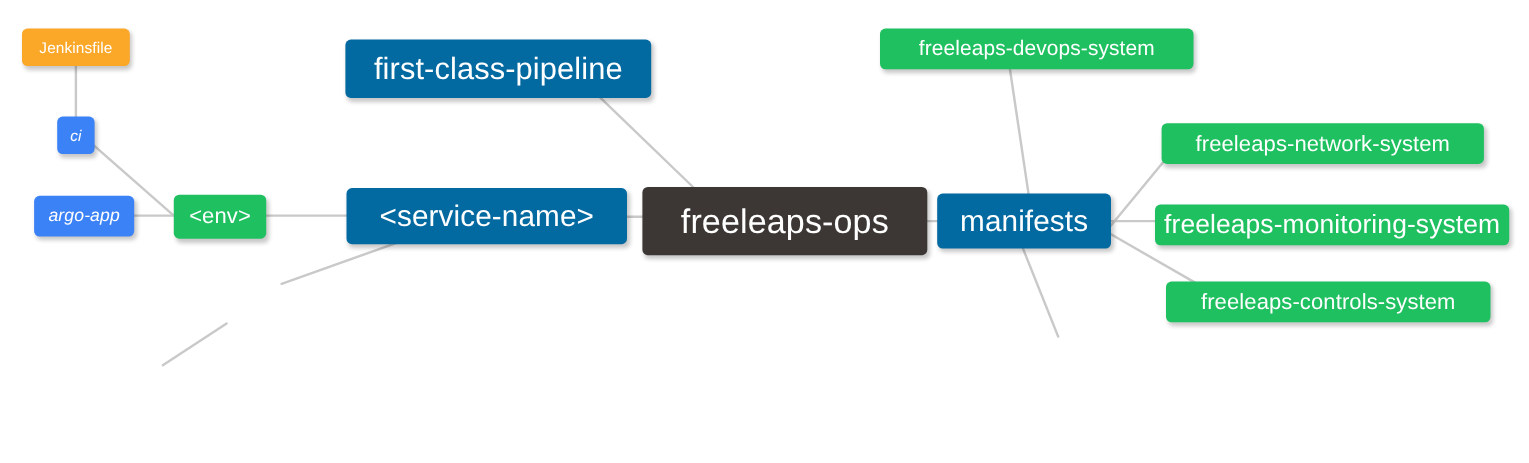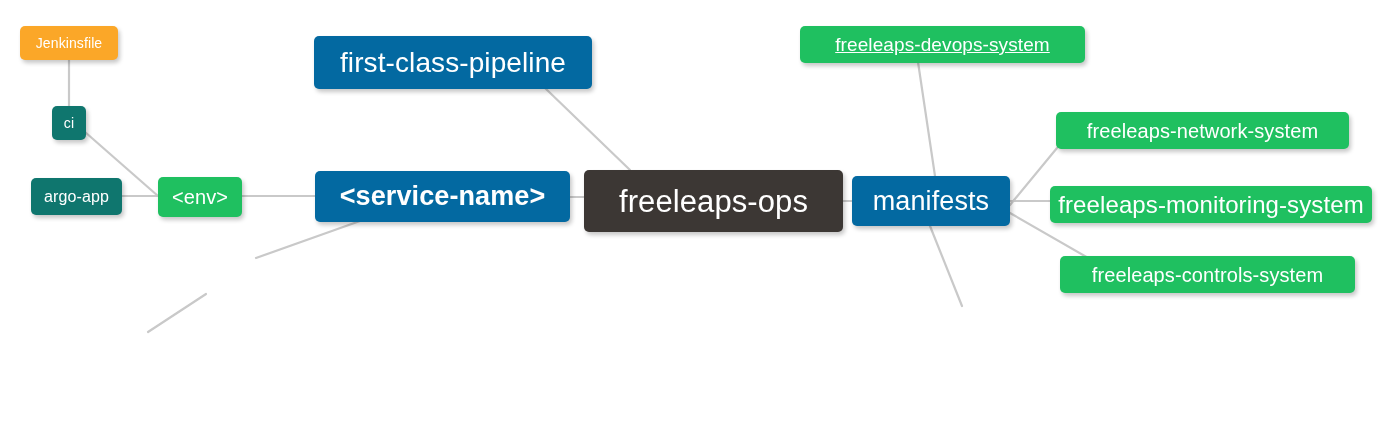--- a/index.html
+++ b/index.html
@@ -40,21 +40,21 @@
     letter-spacing: 0.1px;
   }
   .node-label {
     display: block;
   }
   
   .c-root   { background: #3c3734; }
   .c-blue   { background: #0369a1; }
   .c-green  { background: #1fc060; }
   .c-orange { background: #fba728; }
-  .c-red    { background: #0f766e; }
+  .c-red    { background: #3b82f6; font-style: italic; }
 </style>
 </head>
 <body>
 
 <div id="canvas">
 
   <svg id="edges" viewBox="0 0 1390 421" xmlns="http://www.w3.org/2000/svg">
     <g stroke="#c9c9c9" stroke-width="2.2" fill="none" stroke-linecap="round">
 
       <path d="M 69,60 L 69,106"></path>
@@ -102,33 +102,33 @@
   <div class="node c-green" style="left:158px; top:177px; width:84px; height:40px; font-size:20px;">
     <span class="node-label">&lt;env&gt;</span>
   </div>
 
 
 
   <div class="node c-blue" style="left:314px; top:36px; width:278px; height:53px; font-size:28px;">
     <span class="node-label">first-class-pipeline</span>
   </div>
 
-  <div class="node c-blue" style="left:315px; top:171px; width:255px; height:51px; font-size:27px;font-weight:bold;">
+  <div class="node c-blue" style="left:315px; top:171px; width:255px; height:51px; font-size:27px;">
     <span class="node-label">&lt;service-name&gt;</span>
   </div>
 
   <div class="node c-root" style="left:584px; top:170px; width:259px; height:62px; font-size:31px;">
     <span class="node-label">freeleaps-ops</span>
   </div>
 
   <div class="node c-blue" style="left:852px; top:176px; width:158px; height:50px; font-size:27px;">
     <span class="node-label">manifests</span>
   </div>
 
-  <div class="node c-green" style="left:800px; top:26px; width:285px; height:37px; font-size:19px;text-decoration:underline;">
+  <div class="node c-green" style="left:800px; top:26px; width:285px; height:37px; font-size:19px;">
     <span class="node-label">freeleaps-devops-system</span>
   </div>
 
   <div class="node c-green" style="left:1056px; top:112px; width:293px; height:37px; font-size:20px;">
     <span class="node-label">freeleaps-network-system</span>
   </div>
 
   <div class="node c-green" style="left:1050px; top:186px; width:322px; height:37px; font-size:24px;">
     <span class="node-label">freeleaps-monitoring-system</span>
   </div>

